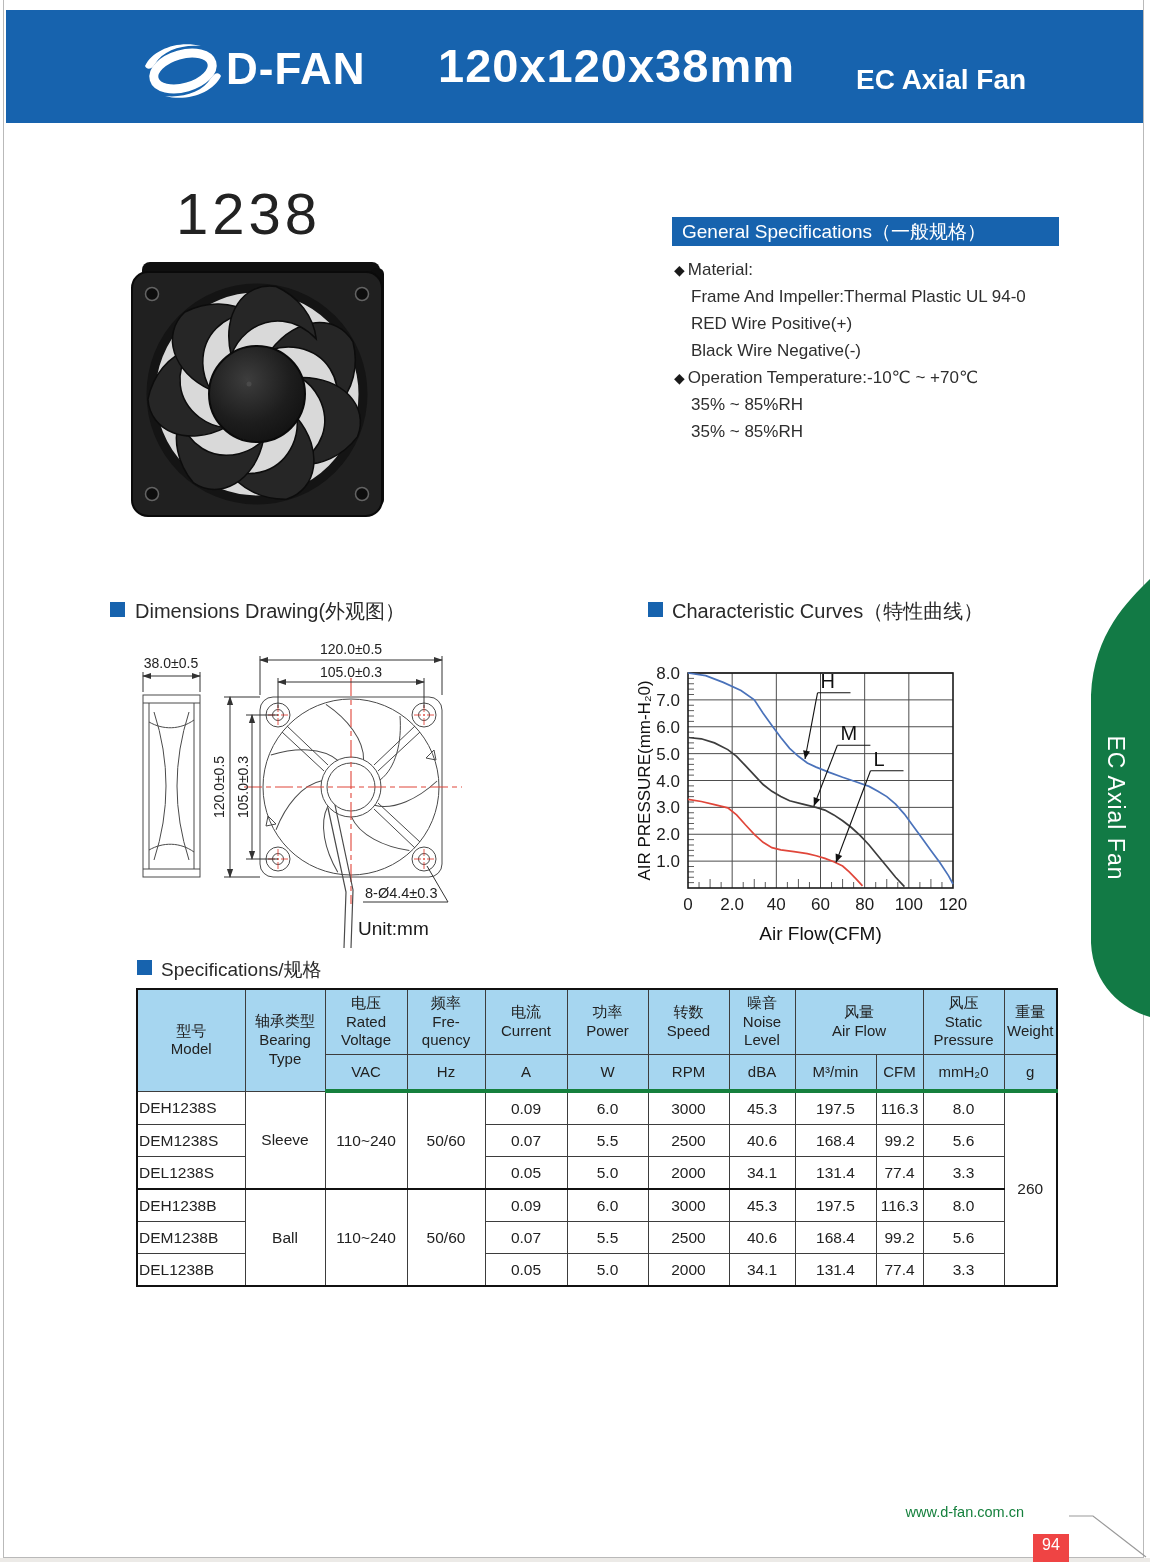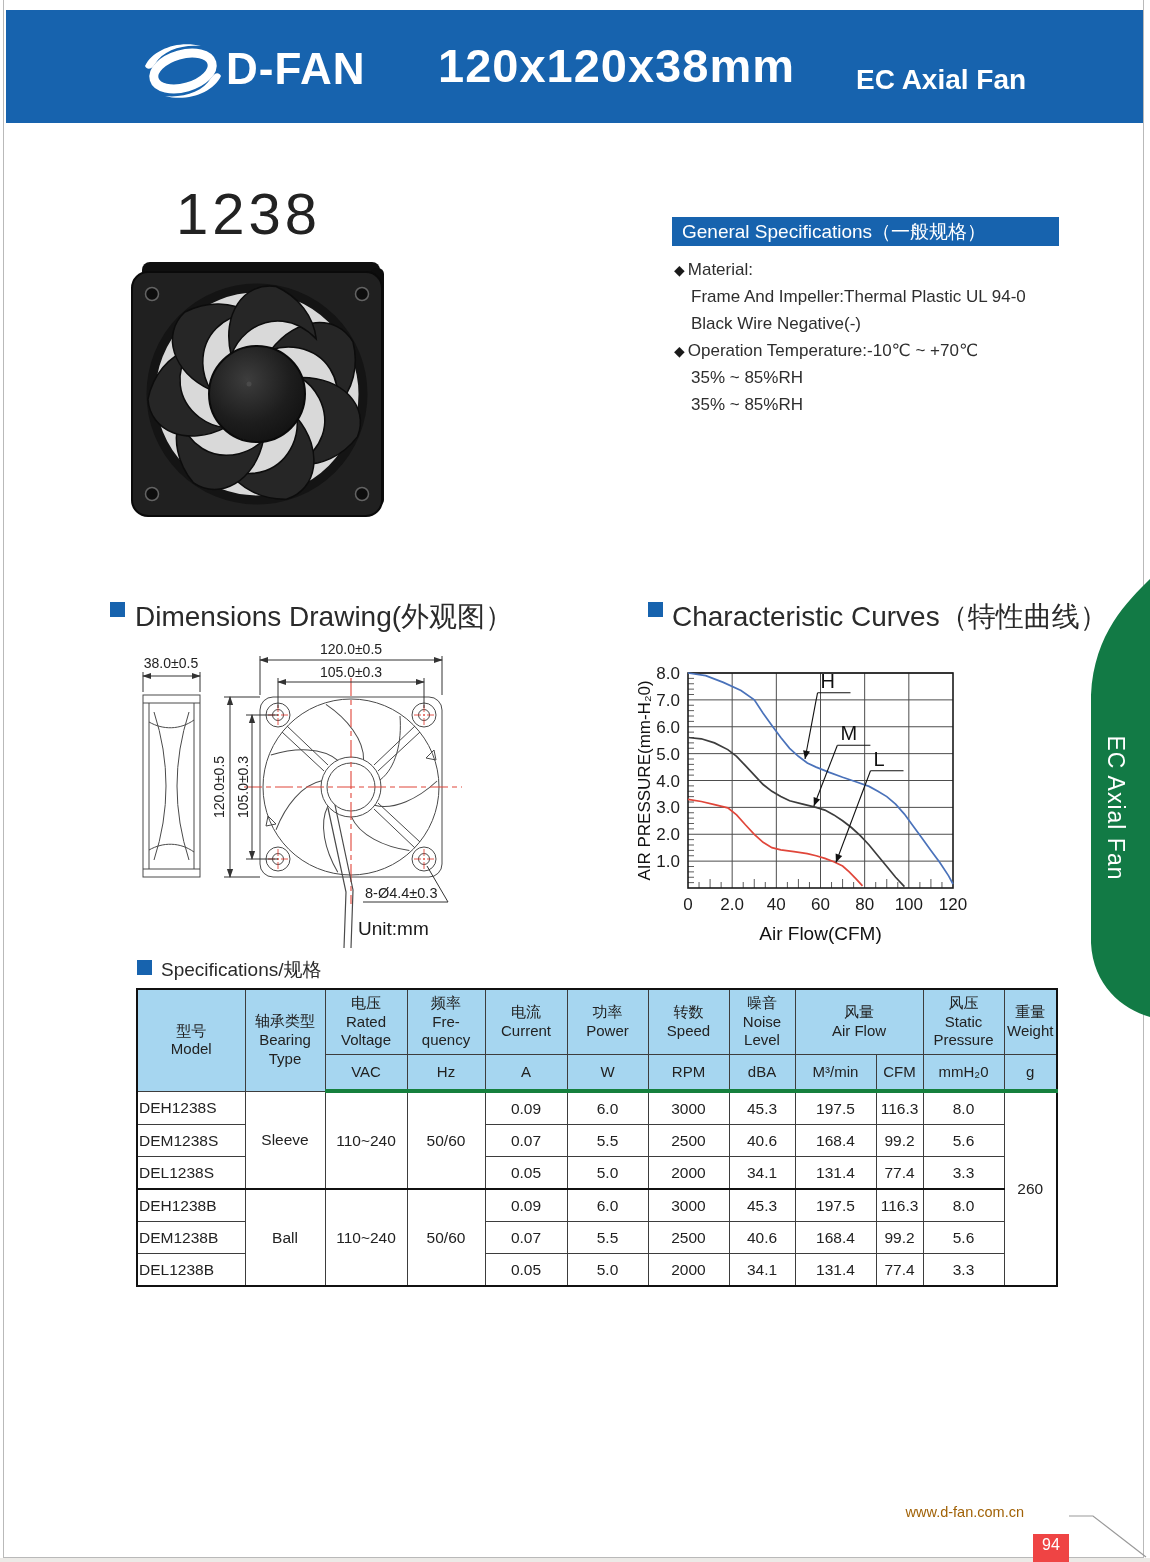--- a/index.html
+++ b/index.html
@@ -18,37 +18,37 @@
   .model-number{position:absolute;left:176px;top:180px;font-size:58px;color:#222;letter-spacing:4px;}
   
   .gs-bar{position:absolute;left:672px;top:217px;width:387px;height:29px;background:#1763ae;color:#fff;
           font-size:19px;line-height:29px;padding-left:10px;box-sizing:border-box;}
   .gs-list{position:absolute;left:674px;top:256px;width:440px;font-size:17px;color:#2e2e2e;}
   .gs-line{height:27px;line-height:27px;white-space:nowrap;}
   .gs-line .bullet-icon{font-size:14px;margin-right:3px;color:#1a1a1a;}
   .gs-line.indent{padding-left:17px;}
   
   .sec-sq{position:absolute;width:15px;height:15px;background:#1763ae;}
-  .sec-title{position:absolute;font-size:28px;color:#2a2a2a;white-space:nowrap;}
+  .sec-title{position:absolute;font-size:20px;color:#2a2a2a;white-space:nowrap;}
   
   .spec-table-wrap{position:absolute;left:136px;top:988px;width:921px;}
   table.spec{border-collapse:collapse;table-layout:fixed;width:921px;border:2px solid #111;}
   table.spec th,table.spec td{border:1px solid #3d3d3d;text-align:center;color:#222;
       font-weight:normal;padding:0 2px;overflow:hidden;}
   table.spec thead th{background:#a6d6f0;font-size:15px;line-height:1.25;}
   table.spec tr.h1 th{height:64px;}
   table.spec tr.h2 th{height:34px;border-bottom:4px solid #15803d;}
   table.spec td{height:31px;font-size:15.5px;}
   table.spec td.model-cell{text-align:left;padding-left:1px;}
   table.spec .grp-end{border-bottom:2px solid #111;}
   table.spec tr.grp-row td{border-bottom:2px solid #111;}
   .hdr-en{display:block;white-space:pre-line;}
   .hdr-cn{display:block;}
   
-  .site{position:absolute;left:820px;top:1504px;width:204px;text-align:right;font-size:14.5px;color:#a16207;}
+  .site{position:absolute;left:820px;top:1504px;width:204px;text-align:right;font-size:14.5px;color:#15803d;}
   .page-num{position:absolute;left:1033px;top:1534px;width:36px;height:36px;background:#ef4444;color:#fff;
             font-size:16px;line-height:21px;text-align:center;}
   svg text{font-family:"Liberation Sans","DejaVu Sans",sans-serif;}
 </style>
 </head>
 <body>
 
 <div class="page">
 
   <div class="edge" style="left:3px;top:0;width:1px;height:1558px;"></div>
@@ -102,20 +102,21 @@
         <circle cx="236" cy="36" r="6.5"></circle>
       <circle cx="26" cy="236" r="6.5"></circle>
         <circle cx="236" cy="236" r="6.5"></circle>
     </g>
   </svg>
 
   <div class="gs-bar">General Specifications（一般规格）</div>
   <div class="gs-list">
     <div class="gs-line"><span class="bullet-icon">◆</span><span>Material:</span></div>
     <div class="gs-line indent"><span>Frame And Impeller:Thermal Plastic UL 94-0</span></div>
+    <div class="gs-line indent"><span>RED Wire Positive(+)</span></div>
     <div class="gs-line indent"><span>Black Wire Negative(-)</span></div>
     <div class="gs-line"><span class="bullet-icon">◆</span><span>Operation Temperature:-10℃ ~ +70℃</span></div>
     <div class="gs-line indent"><span>35% ~ 85%RH</span></div>
     <div class="gs-line indent"><span>35% ~ 85%RH</span></div>
   </div>
 
   <div class="sec-sq" style="left:110px;top:602px;"></div>
   <div class="sec-title" style="left:135px;top:598px;">Dimensions Drawing(外观图）</div>
   <div class="sec-sq" style="left:648px;top:602px;"></div>
   <div class="sec-title" style="left:672px;top:598px;">Characteristic Curves（特性曲线）</div>

